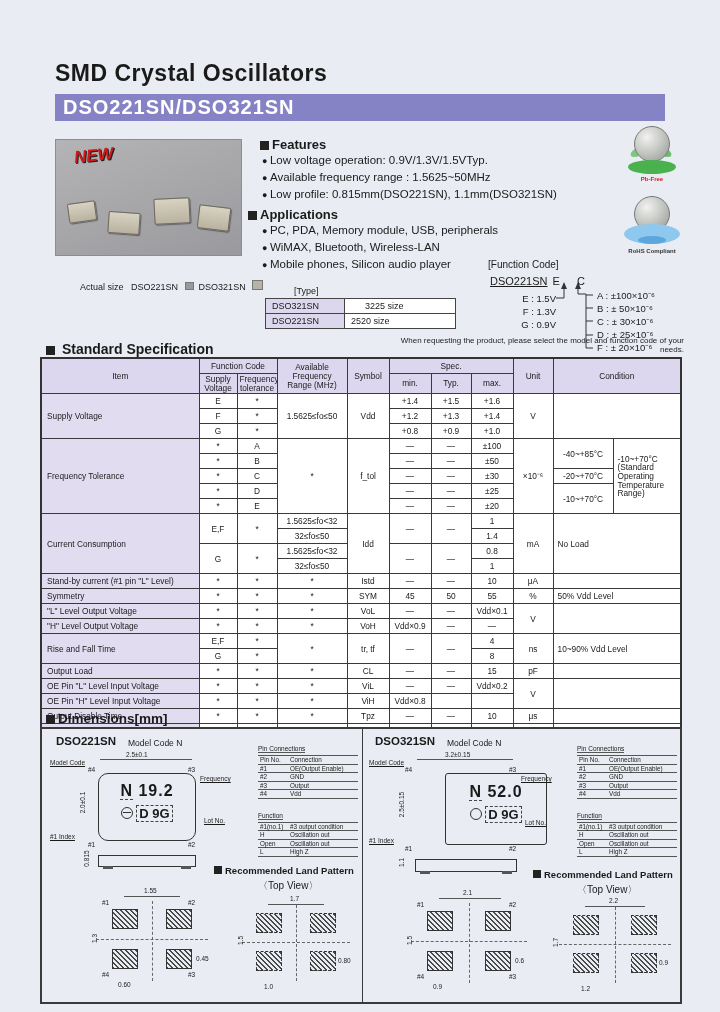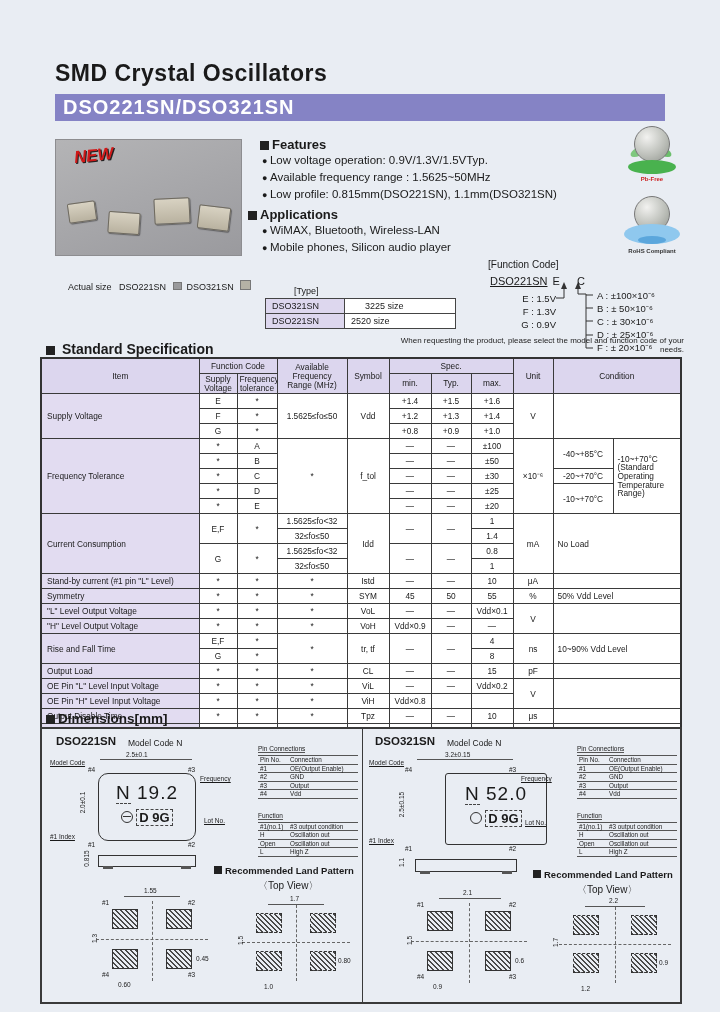--- a/index.html
+++ b/index.html
@@ -42,21 +42,21 @@
   .spec td.cond{text-align:left;padding-left:4px;}
   
   .dimbox{width:638px;height:273px;border:2px solid #3a3a3a;background:#e9edf3;}
   .vline{width:1px;background:#3a3a3a;}
   .t65{font-size:6.5px;}
   .t10{font-size:10px;}
   .mtitle{font-size:11.5px;font-weight:bold;}
   .mcode{font-size:8.5px;}
   .chipTop{border:1.5px solid #333;border-radius:10px;background:#e9edf3;}
   .chipTop2{border:1.5px solid #333;border-radius:3px;background:#e9edf3;}
-  .mark1{font-size:19px;font-weight:normal;letter-spacing:1px;}
+  .mark1{font-size:16px;font-weight:bold;letter-spacing:1px;}
   .mark2{font-size:13px;font-weight:bold;}
   .dashbox{border:1px dashed #444;padding:0 2px;}
   .dashu{border-bottom:1px dashed #444;}
   .mcircle{display:inline-block;width:10px;height:10px;border:1px solid #333;border-radius:50%;position:relative;vertical-align:-1px;margin-right:3px;}
   .mcircle .bar{position:absolute;left:1px;right:1px;top:4px;height:1px;background:#333;}
   .pinlbl{font-size:6.5px;}
   .dimline{background:#555;}
   .sideview{border:1.5px solid #333;background:#e9edf3;}
   .foot{position:absolute;bottom:-3px;width:10px;height:3px;background:#555;}
   .mini{font-size:6.3px;width:100px;}
@@ -90,39 +90,40 @@
 
   <div class="abs h13" style="left:260px;top:137px;"><span class="sq"></span><span>Features</span></div>
   <ul class="abs dots" style="left:262px;top:150px;width:360px;">
     <li>Low voltage operation: 0.9V/1.3V/1.5VTyp.</li>
     <li>Available frequency range : 1.5625~50MHz</li>
     <li>Low profile: 0.815mm(DSO221SN), 1.1mm(DSO321SN)</li>
   </ul>
 
   <div class="abs h13" style="left:248px;top:207px;"><span class="sq"></span><span>Applications</span></div>
   <ul class="abs dots" style="left:262px;top:220px;width:330px;">
+    <li>PC, PDA, Memory module, USB, peripherals</li>
     <li>WiMAX, Bluetooth, Wireless-LAN</li>
     <li>Mobile phones, Silicon audio player</li>
   </ul>
 
   <div class="abs" style="left:622px;top:126px;width:60px;height:62px;">
     <div class="abs leaf" style="left:8px;top:22px;background:#7ec87e;transform:rotate(-25deg);"></div>
     <div class="abs leaf" style="left:34px;top:22px;background:#6cbf6c;transform:rotate(25deg);"></div>
     <div class="abs globe" style="left:12px;top:0px;"></div>
     <div class="abs" style="left:6px;top:34px;width:48px;height:14px;border-radius:50%;background:#49b24e;"></div>
     <div class="abs badgetxt" style="left:12px;top:50px;width:36px;color:#c22;">Pb-Free</div>
   </div>
   <div class="abs" style="left:620px;top:196px;width:64px;height:66px;">
     <div class="abs globe" style="left:14px;top:0px;"></div>
     <div class="abs" style="left:4px;top:28px;width:56px;height:20px;border-radius:50%;background:#8fc8ee;"></div>
     <div class="abs" style="left:18px;top:40px;width:28px;height:8px;border-radius:50%;background:#5ba6dc;"></div>
     <div class="abs badgetxt" style="left:0px;top:52px;width:64px;color:#333;">RoHS Compliant</div>
   </div>
 
-  <div class="abs small9" style="left:68px;top:280px;">
+  <div class="abs small9" style="left:80px;top:280px;">
     <span>Actual size</span>&nbsp;&nbsp;
     <span>DSO221SN</span>
     <span class="abs" style="width:7px;height:6px;background:#9a9a9c;border:1px solid #777;margin-left:4px;position:relative;display:inline-block;"></span>&nbsp;
     <span>DSO321SN</span>
     <span style="width:9px;height:8px;background:#b5b2a6;border:1px solid #777;margin-left:4px;display:inline-block;"></span>
   </div>
 
   <div class="abs small9" style="left:265px;top:286px;margin-left:29px;">[Type]</div>
   <table class="abs typeTbl" style="left:265px;top:298px;">
     <tbody>

